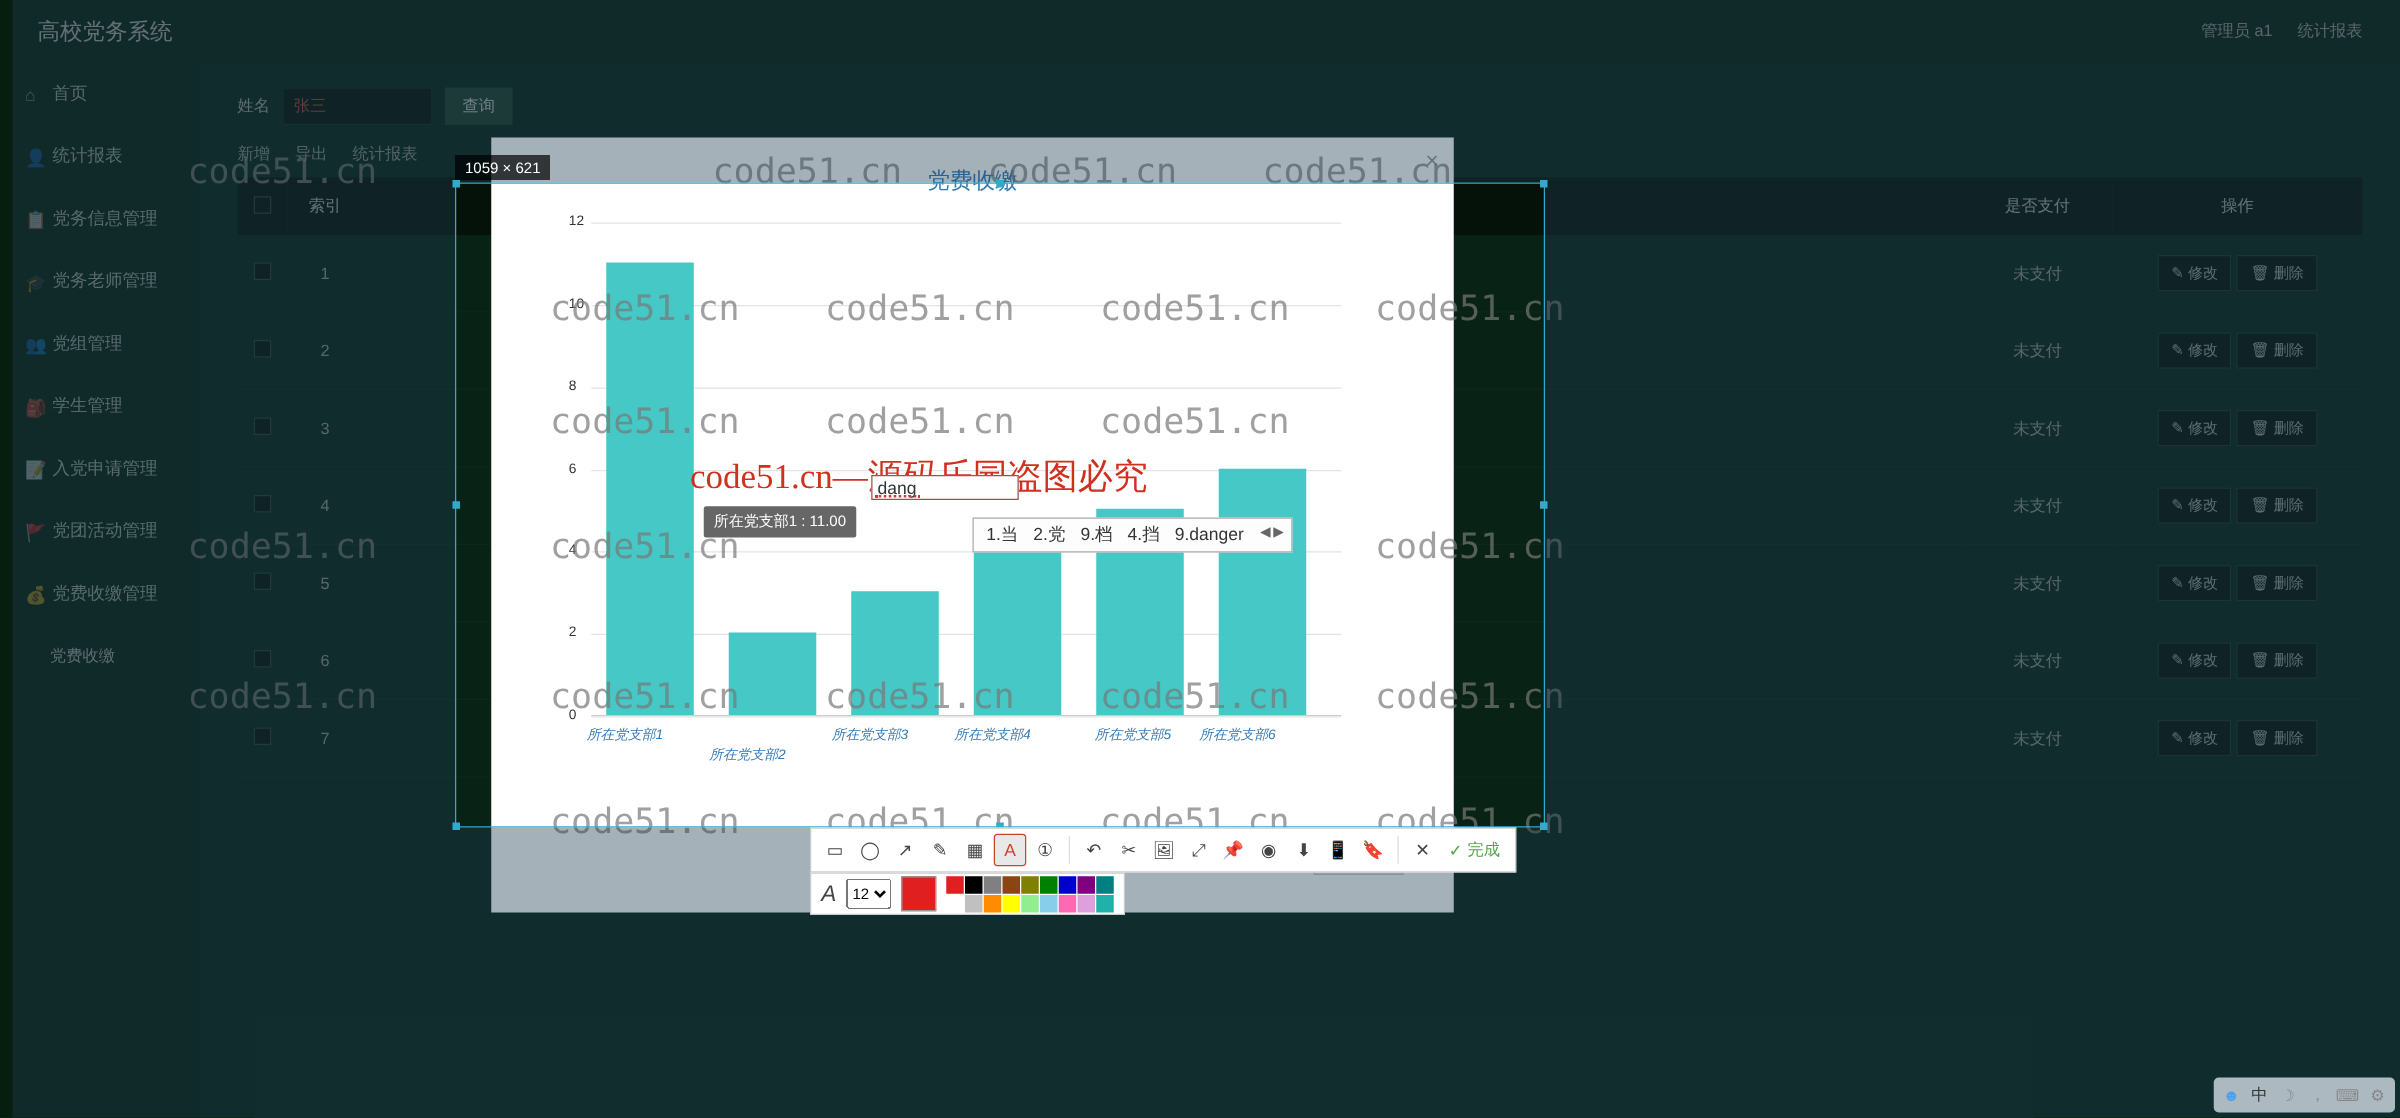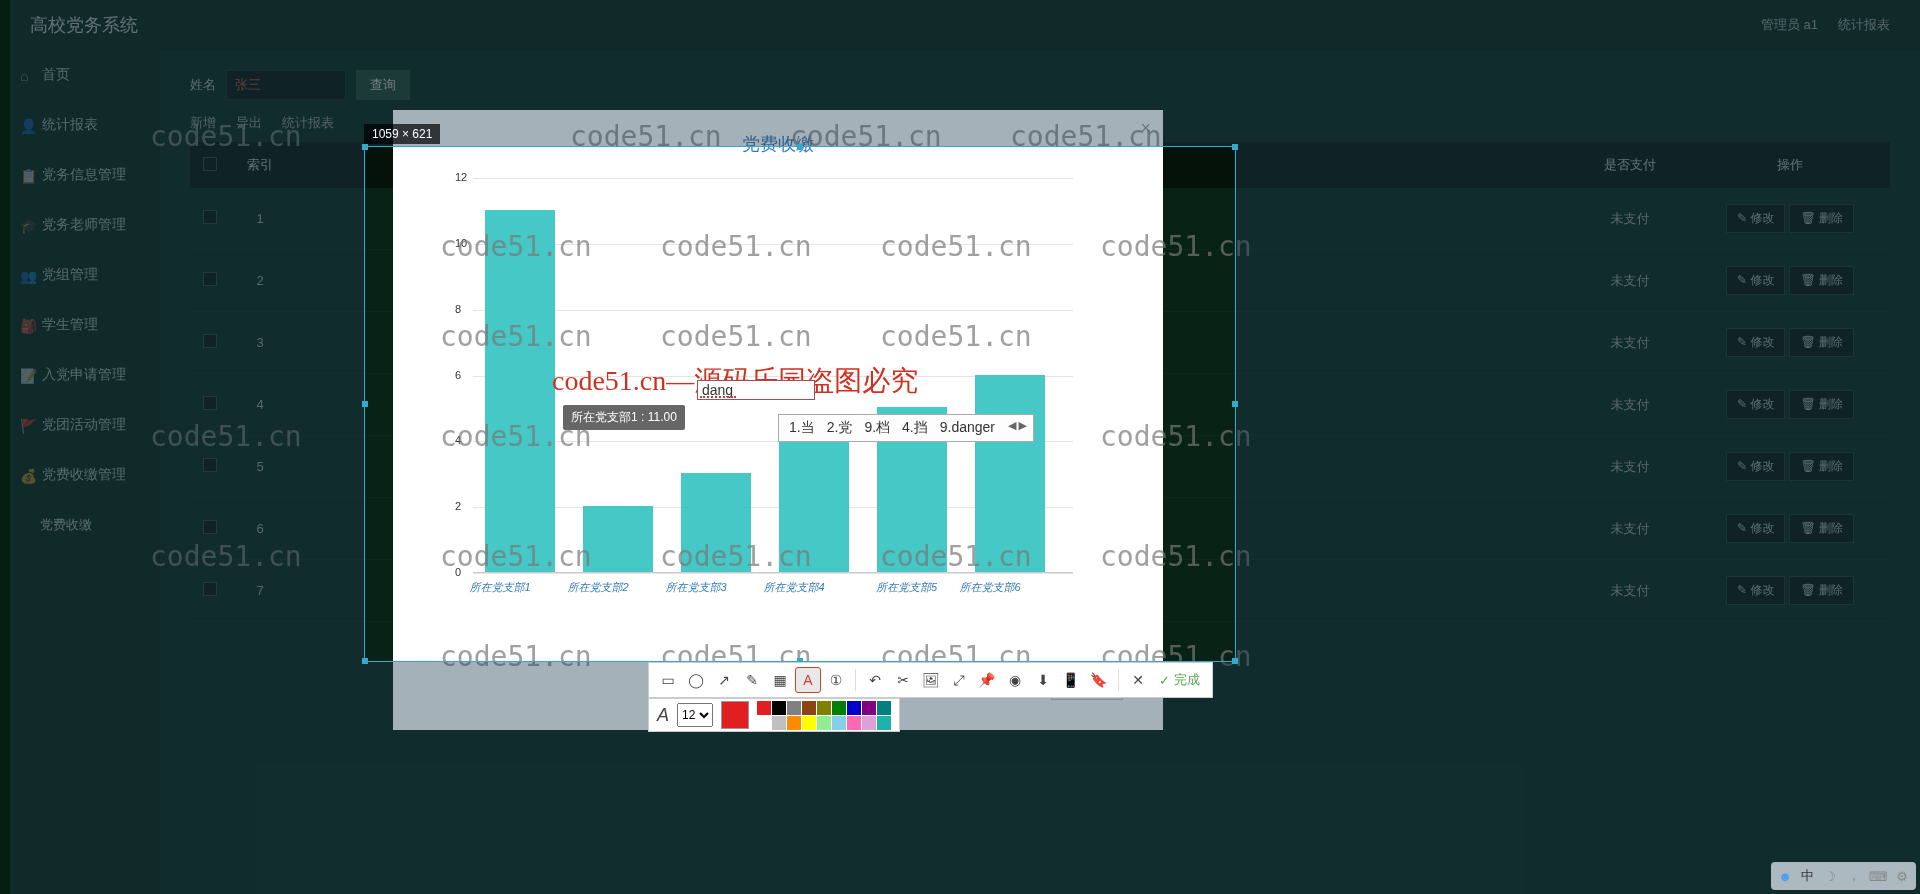--- a/index.html
+++ b/index.html
@@ -236,21 +236,21 @@
         <div class="y-axis" style="top: -7px;">12</div>
         <div class="bar" style="left: 12px; width: 70px; height: 362.083px;"></div>
         <div class="bar" style="left: 110px; width: 70px; height: 65.8333px;"></div>
         <div class="bar" style="left: 208px; width: 70px; height: 98.75px;"></div>
         <div class="bar" style="left: 306px; width: 70px; height: 131.667px;"></div>
         <div class="bar" style="left: 404px; width: 70px; height: 164.583px;"></div>
         <div class="bar" style="left: 502px; width: 70px; height: 197.5px;"></div>
       </div>
     <div class="tooltip" style="left:110px; top:227px;">所在党支部1 : 11.00</div>
   <div class="x-label" style="left: 2px;">所在党支部1</div>
-      <div class="x-label" style="left: 100px;">所在党支部2</div>
+      <div class="x-label" style="left: 100px; margin-top: 16px;">所在党支部2</div>
       <div class="x-label" style="left: 198px;">所在党支部3</div>
       <div class="x-label" style="left: 296px;">所在党支部4</div>
       <div class="x-label" style="left: 394px; text-align: right;">所在党支部5</div>
       <div class="x-label" style="left: 492px;">所在党支部6</div>
     </div>
   <button class="back-btn">返回</button>
 </div>
 
 <div id="wms">
     <div class="wm" style="left: 150px; top: 120px;">code51.cn</div>

